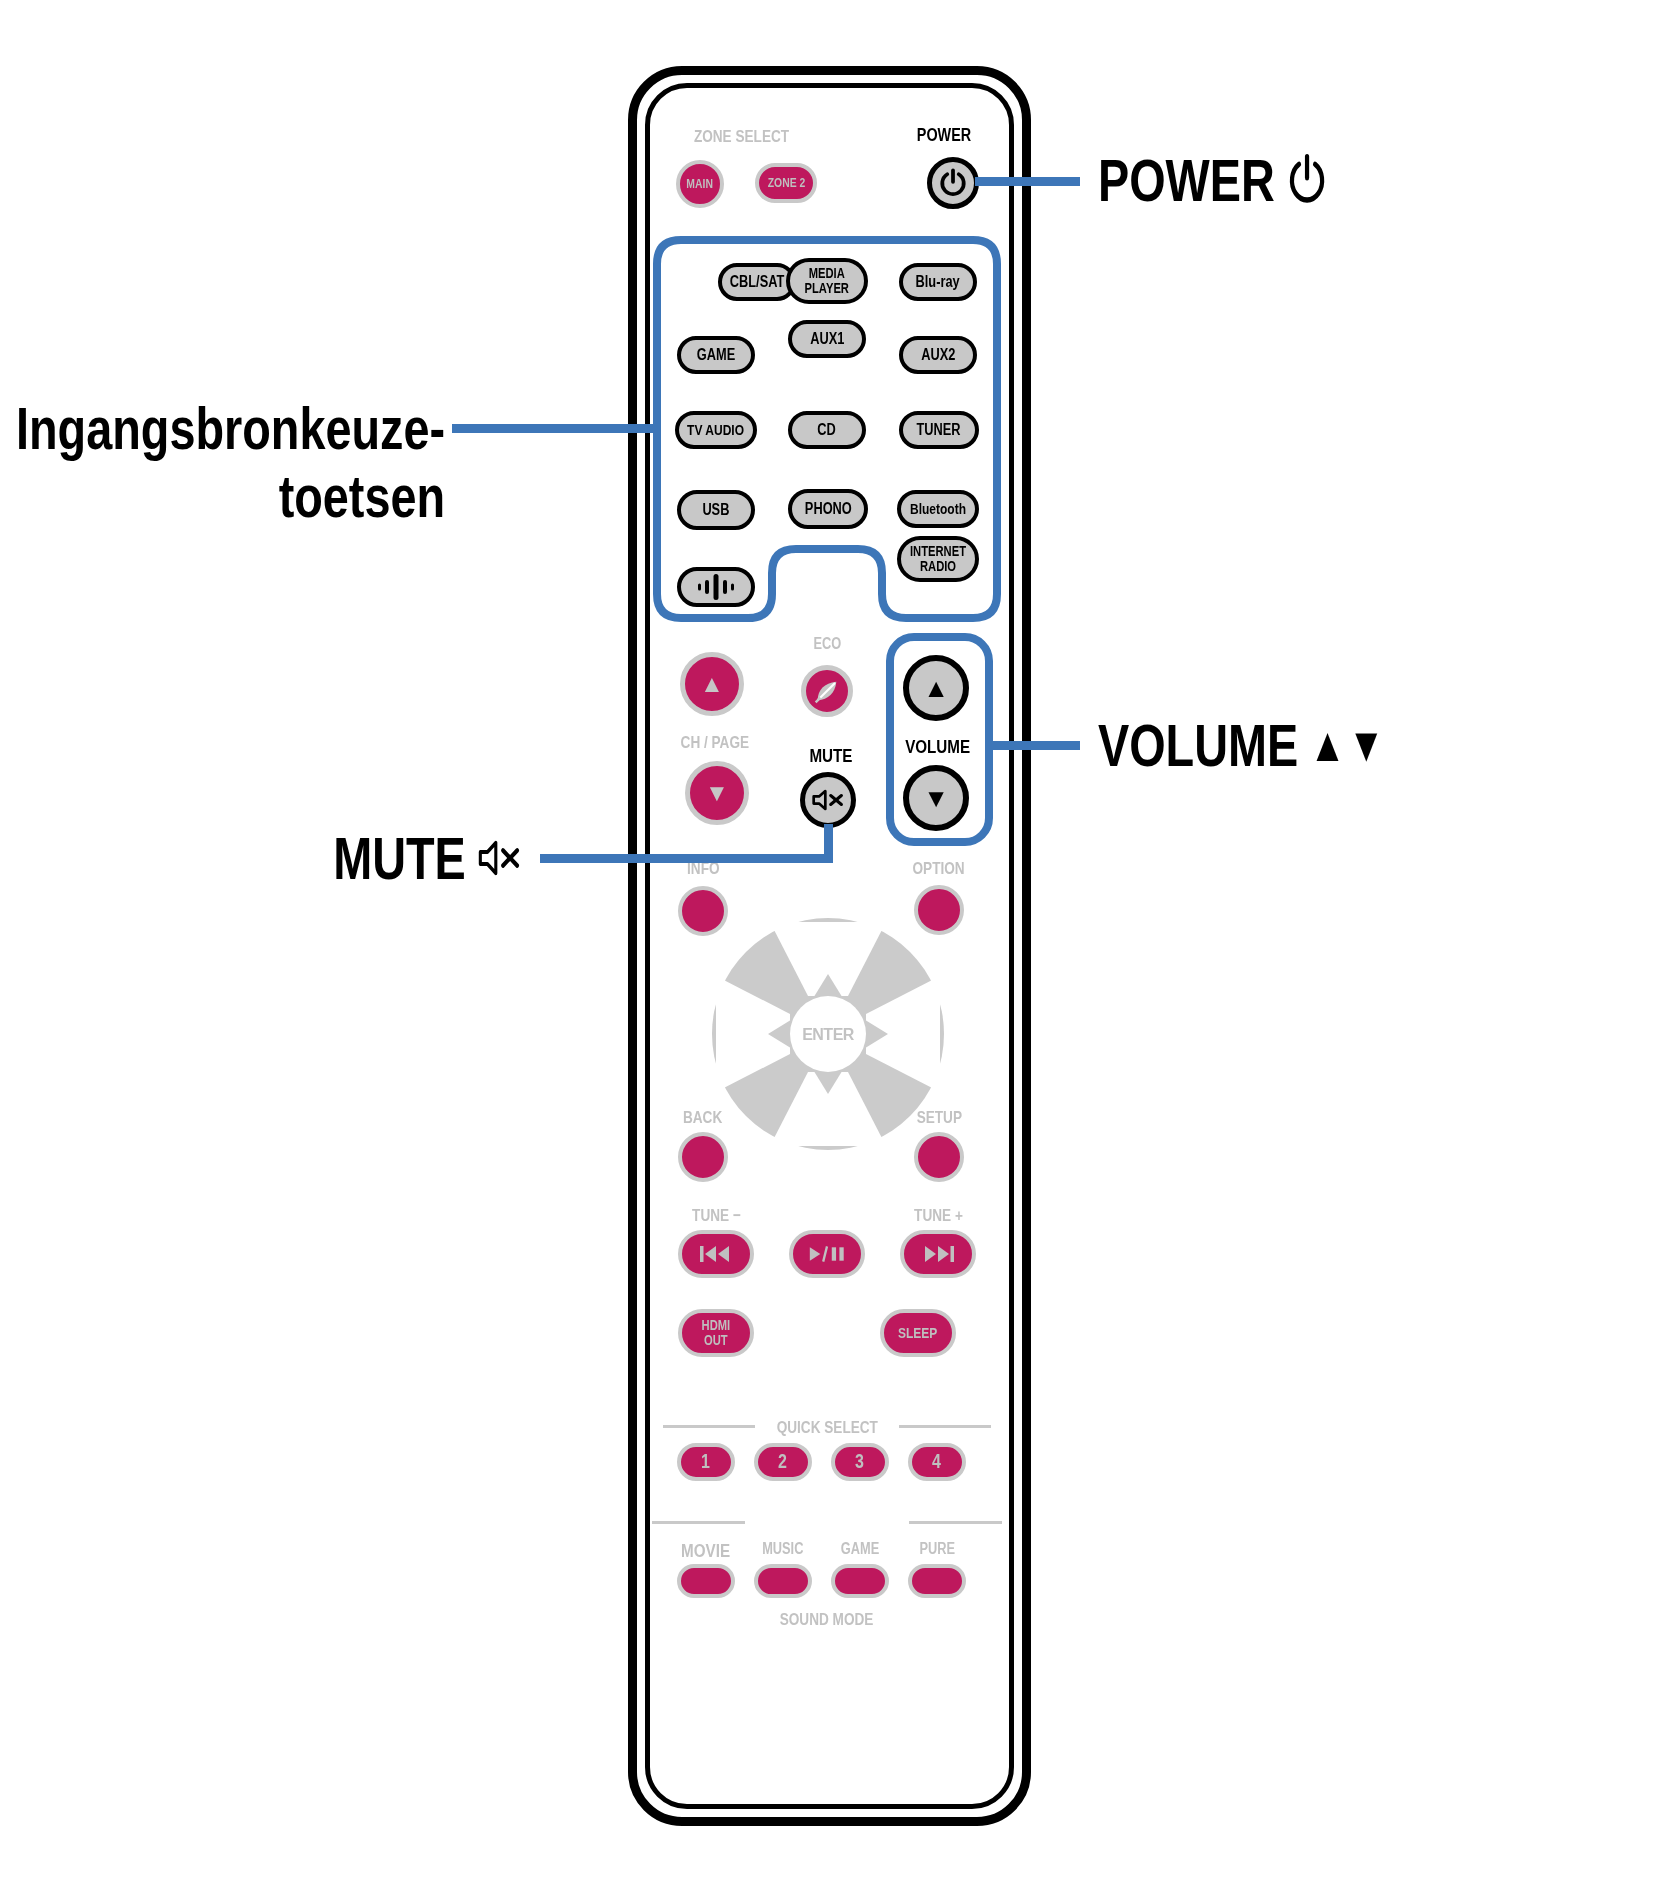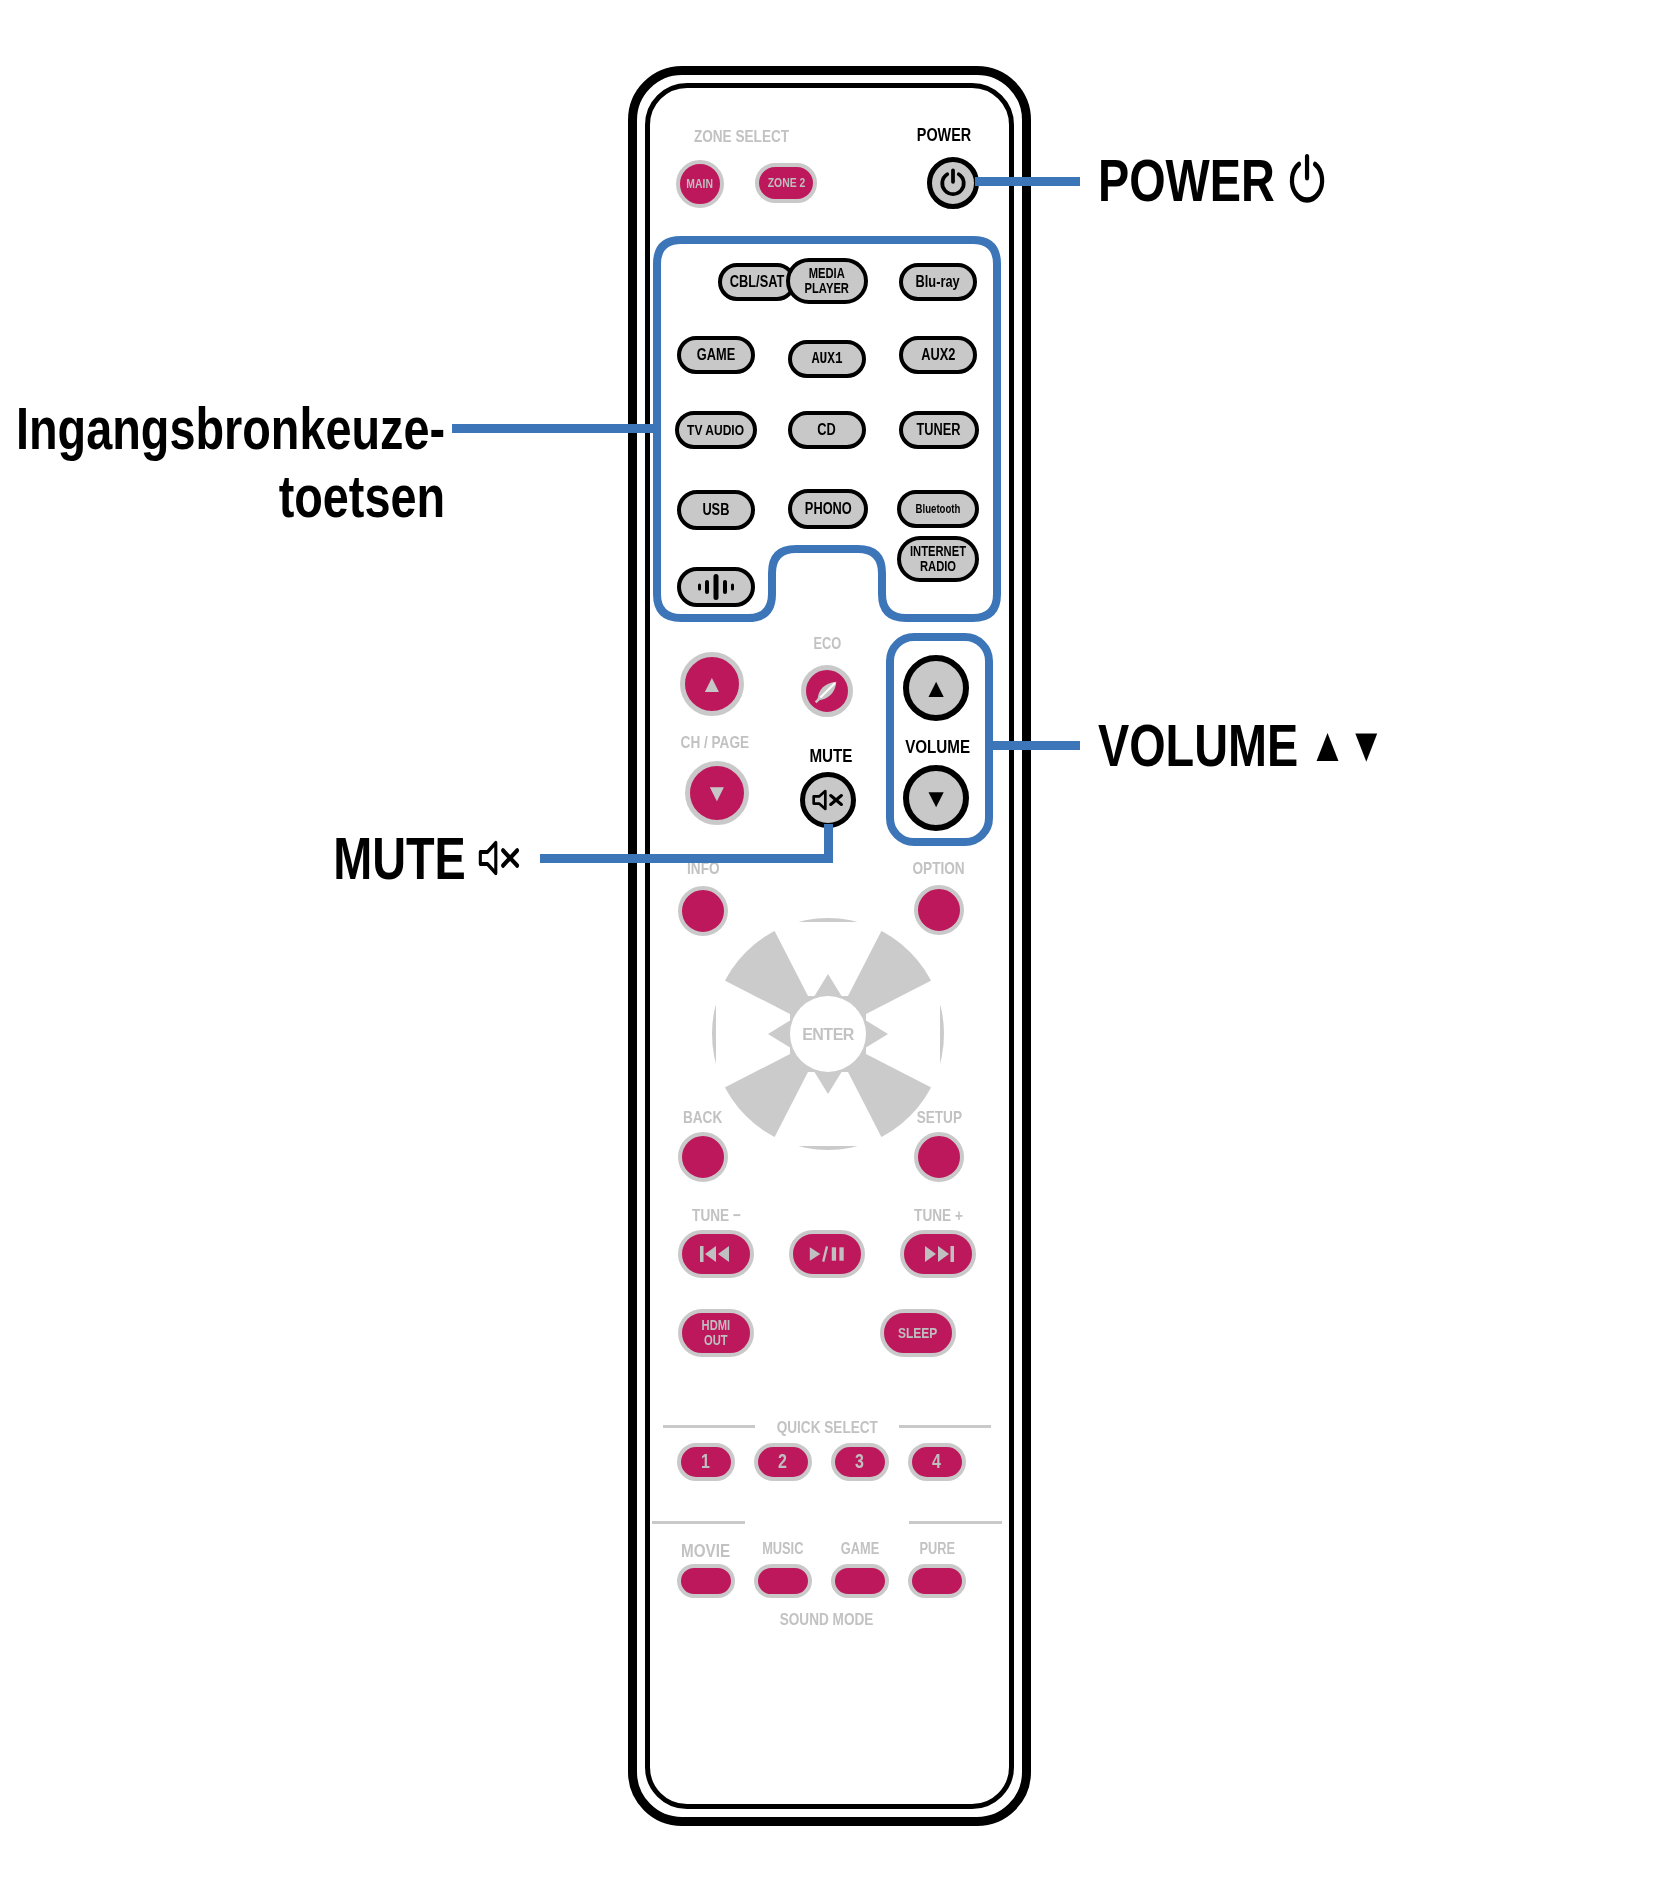--- a/index.html
+++ b/index.html
@@ -71,21 +71,21 @@
       <span class="cond">MEDIA
 PLAYER</span>
     </div>
   <div class="pill src" style="left:899px; top:263px; width:78px; height:38px;">
       <span class="cond">Blu-ray</span>
     </div>
 
   <div class="pill src" style="left:677px; top:336px; width:78px; height:38px;">
       <span class="cond">GAME</span>
     </div>
-  <div class="pill src" style="left:788px; top:340px; width:78px; height:38px;font-family:Liberation Mono, monospace;">
+  <div class="pill src" style="left:788px; top:320px; width:78px; height:38px;">
       <span class="cond">AUX1</span>
     </div>
   <div class="pill src" style="left:899px; top:336px; width:78px; height:38px;">
       <span class="cond">AUX2</span>
     </div>
 
   <div class="pill src" style="left:675px; top:411px; width:82px; height:38px; font-size:15px;">
       <span class="cond">TV AUDIO</span>
     </div>
   <div class="pill src" style="left:788px; top:411px; width:78px; height:38px;">
@@ -94,21 +94,21 @@
   <div class="pill src" style="left:899px; top:411px; width:80px; height:38px;">
       <span class="cond">TUNER</span>
     </div>
 
   <div class="pill src" style="left:677px; top:490px; width:78px; height:40px;">
       <span class="cond">USB</span>
     </div>
   <div class="pill src" style="left:788px; top:489px; width:80px; height:40px;">
       <span class="cond">PHONO</span>
     </div>
-  <div class="pill src" style="left:897px; top:490px; width:82px; height:38px; font-size:12px;">
+  <div class="pill src" style="left:897px; top:490px; width:82px; height:38px; font-size:15px;">
       <span class="cond">Bluetooth</span>
     </div>
 
   <div class="pill src" style="left:677px; top:567px; width:78px; height:40px;">
     <svg width="44" height="30" viewBox="0 0 44 30">
       <rect x="19.5" y="2" width="5" height="26" rx="2.5" fill="#000"></rect>
       <rect x="11" y="8" width="4" height="14" rx="2" fill="#000"></rect>
       <rect x="29" y="8" width="4" height="14" rx="2" fill="#000"></rect>
       <rect x="4" y="11.5" width="3" height="7" rx="1.5" fill="#000"></rect>
       <rect x="37" y="11.5" width="3" height="7" rx="1.5" fill="#000"></rect>

